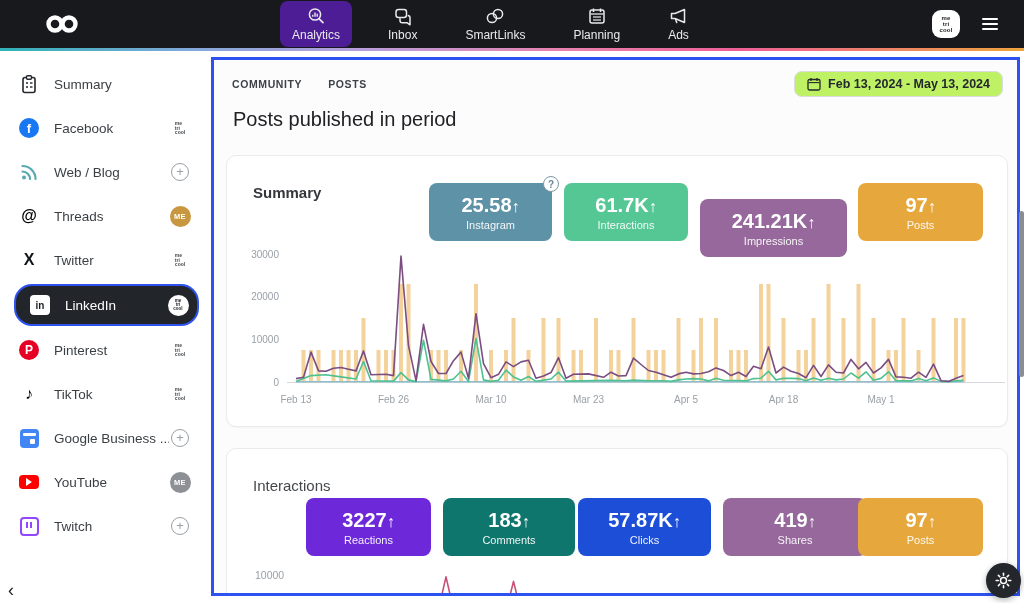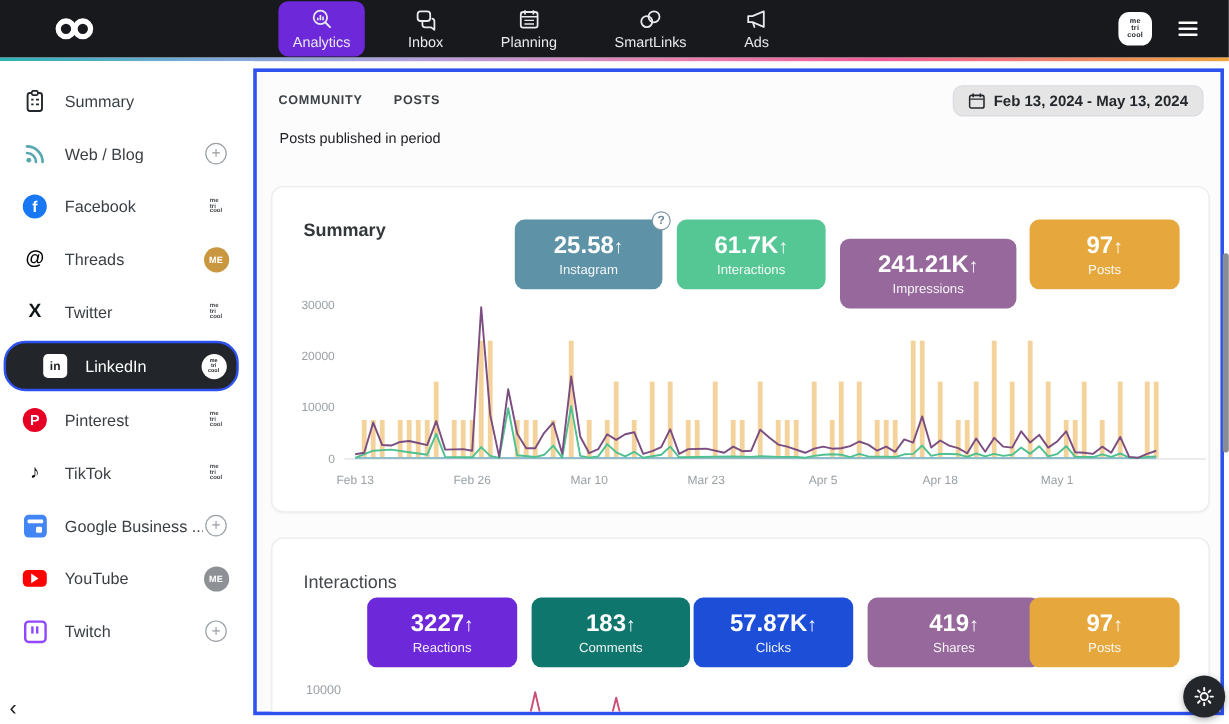--- a/index.html
+++ b/index.html
@@ -4,38 +4,38 @@
 <style>
   * { margin:0; padding:0; box-sizing:border-box; }
   html,body { width:1024px; height:603px; }
   body { font-family:"Liberation Sans", sans-serif; background:#fff; position:relative; overflow:hidden; }
 
   
   .topnav { position:absolute; left:0; top:0; width:1024px; height:48px; background:#17191d; }
   .brand { position:absolute; left:44px; top:14px; width:36px; height:20px; }
   .nav-group { position:absolute; left:232px; top:0; height:48px; display:flex; align-items:center; gap:24px; }
   .nav-item { display:flex; flex-direction:column; align-items:center; gap:2px; padding:5px 12px; border-radius:8px; cursor:pointer; }
-  .nav-item.active { background:#6d28d9; }
+  .nav-item.active { background:#4c1d95;margin-left:48px; }
   .nav-item .nlabel { font-size:12px; color:#e8eaed; }
   .nav-item svg { display:block; }
   .nav-right { position:absolute; right:26px; top:0; height:48px; display:flex; align-items:center; gap:22px; }
   .mc-badge { width:28px; height:28px; background:#fff; border-radius:9px; display:flex; flex-direction:column; align-items:center; justify-content:center; }
   .mc-badge span { font-size:6px; font-weight:700; color:#22262b; line-height:6px; letter-spacing:.2px; }
   .burger { display:flex; flex-direction:column; gap:3px; cursor:pointer; }
   .burger i { display:block; width:16px; height:2px; background:#fff; border-radius:1px; }
   .grad { position:absolute; left:0; top:48px; width:1024px; height:3px;
           background:linear-gradient(90deg,#2fb2b6 0%,#7fa8d9 18%,#b79fdc 35%,#e981ae 55%,#ee5f98 72%,#efa43c 100%); }
 
   
   .sidebar { position:absolute; left:0; top:51px; width:211px; height:552px; background:#fff; padding-top:11px; }
   .side-item { height:44px; display:flex; align-items:center; padding:0 20px 0 16px; cursor:pointer; color:#3a3f44; }
   .side-icon { width:26px; height:24px; display:flex; align-items:center; justify-content:center; flex:0 0 26px; }
   .side-label { font-size:13.5px; margin-left:12px; flex:1; white-space:nowrap; overflow:hidden; }
   .side-badge { width:22px; display:flex; justify-content:center; }
-  .side-item.selected { background:#22262b; border:2px solid #2e52f0; border-radius:18px; margin:2px 12px 2px 3px; height:42px; padding:0 8px 0 28px; color:#fff; }
+  .side-item.selected { background:#22262b; border:2px solid #2e52f0; border-radius:18px; margin:2px 12px 2px 14px; height:42px; padding:0 8px 0 11px; color:#fff; }
   .collapse { position:absolute; left:8px; bottom:2px; font-size:18px; color:#202124; cursor:pointer; }
 
   
   .add-circle { width:18px; height:18px; border:1.5px solid #9aa0a6; border-radius:50%; color:#9aa0a6; font-size:13px; line-height:15px; text-align:center; cursor:pointer; }
   .add-circle::before { content:"+"; }
   .mc-mini { display:flex; flex-direction:column; align-items:flex-start; }
   .mc-mini span { font-size:5px; font-weight:700; color:#44484d; line-height:4.6px; }
   .me-circle { width:21px; height:21px; border-radius:50%; color:#fff; font-size:7.5px; font-weight:700; display:flex; align-items:center; justify-content:center; letter-spacing:.3px; }
   .me-gold { background:#c9973f; }
   .me-gray { background:#8d9195; }
@@ -61,23 +61,23 @@
   .gb::before { content:""; position:absolute; left:3px; right:3px; top:4px; height:3px; background:#fff; border-radius:1px; }
   .gb::after { content:""; position:absolute; right:4px; bottom:4px; width:5px; height:5px; background:#fff; border-radius:1px; }
   .tw { width:19px; height:19px; border:2px solid #9146ff; border-radius:4px; background:#fff; position:relative; }
   .tw::before { content:""; position:absolute; left:4px; top:3px; width:2px; height:6px; background:#9146ff; }
   .tw::after { content:""; position:absolute; left:8px; top:3px; width:2px; height:6px; background:#9146ff; }
 
   
   .content { position:absolute; left:211px; top:57px; width:809px; height:539px; background:#fcfcfd; border:3px solid #2e52f0; overflow:hidden; }
   .tabs { position:absolute; left:18px; top:18px; display:flex; gap:26px; }
   .tab { font-size:10.5px; font-weight:700; letter-spacing:.6px; color:#3d4247; cursor:pointer; }
-  .datebtn { position:absolute; right:14px; top:11px; height:26px; background:#e5e5e5; border:1px solid #d9dce1; border-radius:8px; display:flex; align-items:center; gap:7px; padding:0 12px; cursor:pointer; }
+  .datebtn { position:absolute; right:14px; top:11px; height:26px; background:#bef264; border:1px solid #d9dce1; border-radius:8px; display:flex; align-items:center; gap:7px; padding:0 12px; cursor:pointer; }
   .datebtn .dtext { font-size:12.5px; font-weight:600; color:#24282c; }
-  .page-title { position:absolute; left:19px; top:48px; font-size:12px; font-weight:500; color:#202124; }
+  .page-title { position:absolute; left:19px; top:48px; font-size:20px; font-weight:500; color:#202124; }
 
   .card { position:absolute; left:12px; width:782px; background:#fff; border:1px solid #e9ebee; border-radius:10px; box-shadow:0 1px 2px rgba(0,0,0,.04); }
   .card1 { top:95px; height:272px; }
   .card2 { top:388px; height:240px; }
   .card-title { position:absolute; left:26px; top:28px; font-size:15px; font-weight:600; color:#33373b; }
   .card2 .card-title { font-weight:500; color:#44484d; }
 
   .chip { position:absolute; height:58px; border-radius:8px; color:#fff; display:flex; flex-direction:column; align-items:center; justify-content:center; }
   .chip .v { font-size:20px; font-weight:600; line-height:22px; }
   .chip .v .arr { font-size:16px; font-weight:400; }
@@ -112,38 +112,38 @@
         <line x1="11.2" y1="10.8" x2="11.2" y2="7.8" stroke="#e8eaed" stroke-width="1.4"></line>
       </svg>
       <span class="nlabel">Analytics</span>
     </div>
     <div class="nav-item">
       <svg width="20" height="20" viewBox="0 0 20 20">
         <rect x="3" y="3.5" width="10.5" height="8" rx="2.5" fill="none" stroke="#e8eaed" stroke-width="1.5"></rect>
         <path d="M7 12.2 v2.3 a2.3 2.3 0 0 0 2.3 2.3 h5 l2.7 2 v-7 a2.3 2.3 0 0 0 -2.3 -2.3" fill="none" stroke="#e8eaed" stroke-width="1.5" stroke-linejoin="round"></path>
       </svg>
       <span class="nlabel">Inbox</span>
+    </div>
+    <div class="nav-item">
+      <svg width="20" height="20" viewBox="0 0 20 20">
+        <circle cx="7" cy="12" r="4.6" fill="none" stroke="#e8eaed" stroke-width="1.5"></circle>
+        <circle cx="13" cy="8" r="4.6" fill="none" stroke="#e8eaed" stroke-width="1.5"></circle>
+      </svg>
+      <span class="nlabel">SmartLinks</span>
     </div>
     <div class="nav-item">
       <svg width="20" height="20" viewBox="0 0 20 20">
         <rect x="3" y="4" width="14" height="13" rx="2" fill="none" stroke="#e8eaed" stroke-width="1.5"></rect>
         <line x1="6.5" y1="2.5" x2="6.5" y2="6" stroke="#e8eaed" stroke-width="1.5"></line>
         <line x1="13.5" y1="2.5" x2="13.5" y2="6" stroke="#e8eaed" stroke-width="1.5"></line>
         <line x1="3.5" y1="8" x2="16.5" y2="8" stroke="#e8eaed" stroke-width="1.3"></line>
         <line x1="6" y1="11" x2="14" y2="11" stroke="#e8eaed" stroke-width="1.2"></line>
         <line x1="6" y1="14" x2="14" y2="14" stroke="#e8eaed" stroke-width="1.2"></line>
       </svg>
       <span class="nlabel">Planning</span>
-    </div>
-    <div class="nav-item">
-      <svg width="20" height="20" viewBox="0 0 20 20">
-        <circle cx="7" cy="12" r="4.6" fill="none" stroke="#e8eaed" stroke-width="1.5"></circle>
-        <circle cx="13" cy="8" r="4.6" fill="none" stroke="#e8eaed" stroke-width="1.5"></circle>
-      </svg>
-      <span class="nlabel">SmartLinks</span>
     </div>
     <div class="nav-item">
       <svg width="20" height="20" viewBox="0 0 20 20">
         <path d="M16.5 3.5 L7 7.5 H3.5 V12.5 H7 L16.5 16.5 Z" fill="none" stroke="#e8eaed" stroke-width="1.5" stroke-linejoin="round"></path>
         <path d="M7.5 13 l1.2 3.5" stroke="#e8eaed" stroke-width="1.5" stroke-linecap="round"></path>
       </svg>
       <span class="nlabel">Ads</span>
     </div>
   </div>
 
@@ -174,43 +174,43 @@
         <line x1="7" y1="13" x2="9" y2="13" stroke="#24282c" stroke-width="1.4"></line>
         <line x1="11" y1="13" x2="13.5" y2="13" stroke="#24282c" stroke-width="1.4"></line>
       </svg>
     </span>
     <span class="side-label">Summary</span>
     <span class="side-badge"></span>
   </div>
 
   <div class="side-item">
     <span class="side-icon">
-      <svg width="20" height="20" viewBox="0 0 20 20">
-        <circle cx="5" cy="15.5" r="2" fill="#57a8b0"></circle>
-        <path d="M3.5 9.5 a7.5 7.5 0 0 1 7.5 7.5" fill="none" stroke="#57a8b0" stroke-width="2.2" stroke-linecap="round"></path>
-        <path d="M3.5 4 a13 13 0 0 1 13 13" fill="none" stroke="#57a8b0" stroke-width="2.2" stroke-linecap="round"></path>
-      </svg>
-    </span>
-    <span class="side-label">Web / Blog</span>
-    <span class="side-badge">
-        <span class="add-circle"></span>
-      </span>
-  </div>
-
-  <div class="side-item">
-    <span class="side-icon">
         <span class="fb"></span>
       </span>
     <span class="side-label">Facebook</span>
     <span class="side-badge">
         <span class="mc-mini mc-lines">
           <span>me</span>
           <span>tri</span>
           <span>cool</span>
         </span>
+      </span>
+  </div>
+
+  <div class="side-item">
+    <span class="side-icon">
+      <svg width="20" height="20" viewBox="0 0 20 20">
+        <circle cx="5" cy="15.5" r="2" fill="#57a8b0"></circle>
+        <path d="M3.5 9.5 a7.5 7.5 0 0 1 7.5 7.5" fill="none" stroke="#57a8b0" stroke-width="2.2" stroke-linecap="round"></path>
+        <path d="M3.5 4 a13 13 0 0 1 13 13" fill="none" stroke="#57a8b0" stroke-width="2.2" stroke-linecap="round"></path>
+      </svg>
+    </span>
+    <span class="side-label">Web / Blog</span>
+    <span class="side-badge">
+        <span class="add-circle"></span>
       </span>
   </div>
 
 
   <div class="side-item">
     <span class="side-icon">
         <span class="thr"></span>
       </span>
     <span class="side-label">Threads</span>
     <span class="side-badge">

